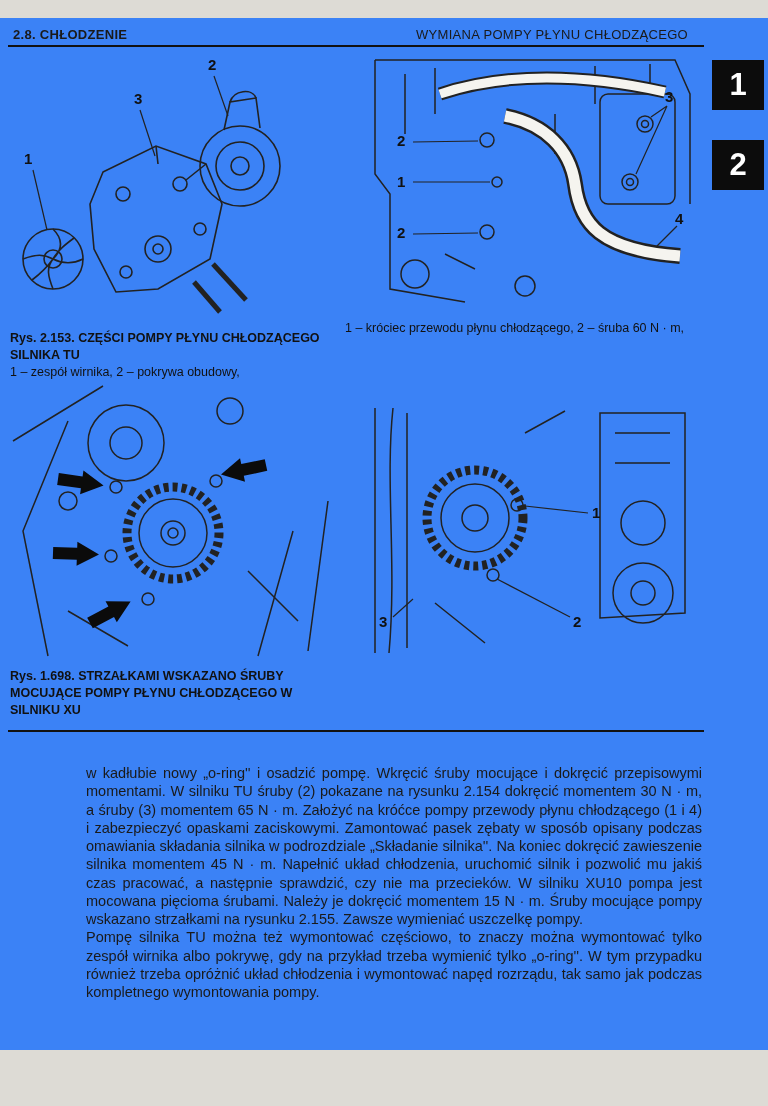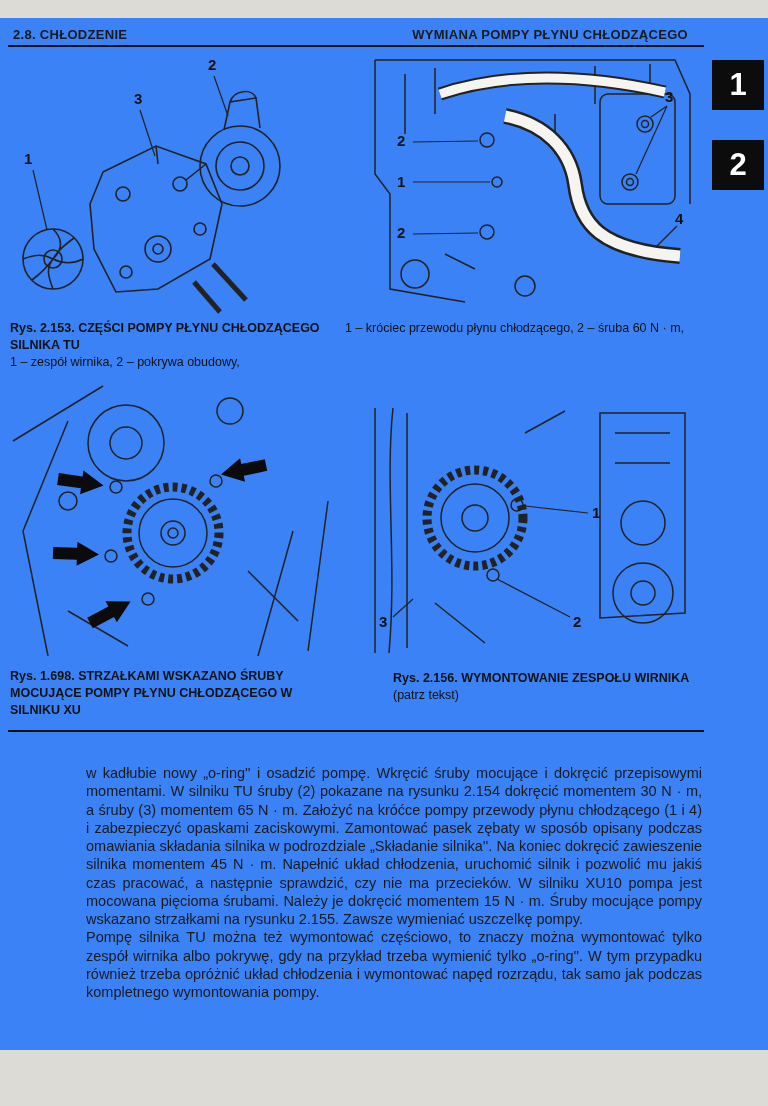--- a/index.html
+++ b/index.html
@@ -2,21 +2,21 @@
 <html><head>
 <meta charset="utf-8">
 <style>
   html,body{margin:0;padding:0;background:#dddbd5;}
   .page{
     position:relative;width:768px;height:1032px;margin:18px auto;
     background:#3b82f6;color:#1a1a1a;
     font-family:"Liberation Sans",sans-serif;overflow:hidden;
   }
   .hdr-left{position:absolute;left:13px;top:9px;font-size:13px;font-weight:bold;letter-spacing:.3px;}
-  .hdr-right{position:absolute;right:80px;top:9px;font-size:13px;font-weight:bold;letter-spacing:.3px;}
+  .hdr-right{position:absolute;right:80px;top:9px;font-size:13px;font-weight:normal;letter-spacing:.3px;}
   .rule{position:absolute;background:#121212;}
   .hdr-rule{left:8px;top:27px;width:696px;height:2px;}
   .mid-rule{left:8px;top:712px;width:696px;height:2px;}
   .bot-rule{left:28px;top:1088px;width:716px;height:2px;}
   .tab{
     position:absolute;left:712px;width:52px;height:50px;background:#0c0c0c;color:#fff;
     display:flex;align-items:center;justify-content:center;
     font-size:31px;font-weight:bold;
   }
   .tab-1{top:42px;}
@@ -24,21 +24,21 @@
   .fig{position:absolute;}
   .fig svg{display:block;width:100%;height:100%;}
   .fig svg text{font-family:"Liberation Sans",sans-serif;font-weight:bold;font-size:15px;fill:#111;}
   .fig-153{left:8px;top:36px;width:330px;height:262px;}
   .fig-154{left:345px;top:36px;width:358px;height:258px;}
   .fig-155{left:8px;top:362px;width:330px;height:280px;}
   .fig-156{left:345px;top:385px;width:358px;height:255px;}
   .cap{position:absolute;font-size:12.5px;line-height:1.36;color:#111;}
   .cap .t{font-weight:bold;}
   .cap .legend{font-weight:normal;}
-  .cap-153{left:10px;top:302px;width:322px;}
+  .cap-153{left:10px;top:312px;width:322px;}
   .cap-154{left:345px;top:302px;width:356px;}
   .cap-155{left:10px;top:650px;width:285px;}
   .cap-156{left:393px;top:652px;width:312px;}
   .body-text{
     position:absolute;left:86px;top:746px;width:616px;
     font-size:14.5px;line-height:1.26;text-align:justify;
   }
   .body-text p{margin:0;}
   .pageno{position:absolute;left:708px;top:1040px;font-size:21px;font-weight:normal;}
 </style>
@@ -188,24 +188,20 @@
   </div>
 
   <div class="cap cap-154">
     <div class="legend">1 – króciec przewodu płynu chłodzącego, 2 – śruba 60 N · m,</div>
   </div>
 
   <div class="cap cap-155">
     <div class="t"><span>Rys. 1.698.</span> <span>STRZAŁKAMI WSKAZANO ŚRUBY MOCUJĄCE POMPY PŁYNU CHŁODZĄCEGO W SILNIKU XU</span></div>
   </div>
 
-  <div class="cap cap-156">
-    <div class="t"><span>Rys. 2.156.</span> <span>WYMONTOWANIE ZESPOŁU WIRNIKA</span></div>
-    <div class="legend">(patrz tekst)</div>
-  </div>
 
   <div class="rule mid-rule"></div>
 
   <div class="body-text">
     <p>w kadłubie nowy „o-ring'' i osadzić pompę. Wkręcić śruby mocujące i dokręcić przepisowymi momentami. W silniku TU śruby (2) pokazane na rysunku 2.154 dokręcić momentem 30 N · m, a śruby (3) momentem 65 N · m. Założyć na króćce pompy przewody płynu chłodzącego (1 i 4) i zabezpieczyć opaskami zaciskowymi. Zamontować pasek zębaty w sposób opisany podczas omawiania składania silnika w podrozdziale „Składanie silnika''. Na koniec dokręcić zawieszenie silnika momentem 45 N · m. Napełnić układ chłodzenia, uruchomić silnik i pozwolić mu jakiś czas pracować, a następnie sprawdzić, czy nie ma przecieków. W silniku XU10 pompa jest mocowana pięcioma śrubami. Należy je dokręcić momentem 15 N · m. Śruby mocujące pompy wskazano strzałkami na rysunku 2.155. Zawsze wymieniać uszczelkę pompy.</p>
     <p>Pompę silnika TU można też wymontować częściowo, to znaczy można wymontować tylko zespół wirnika albo pokrywę, gdy na przykład trzeba wymienić tylko „o-ring''. W tym przypadku również trzeba opróżnić układ chłodzenia i wymontować napęd rozrządu, tak samo jak podczas kompletnego wymontowania pompy.</p>
   </div>
 
   <div class="pageno">133</div>
   <div class="rule bot-rule"></div>

